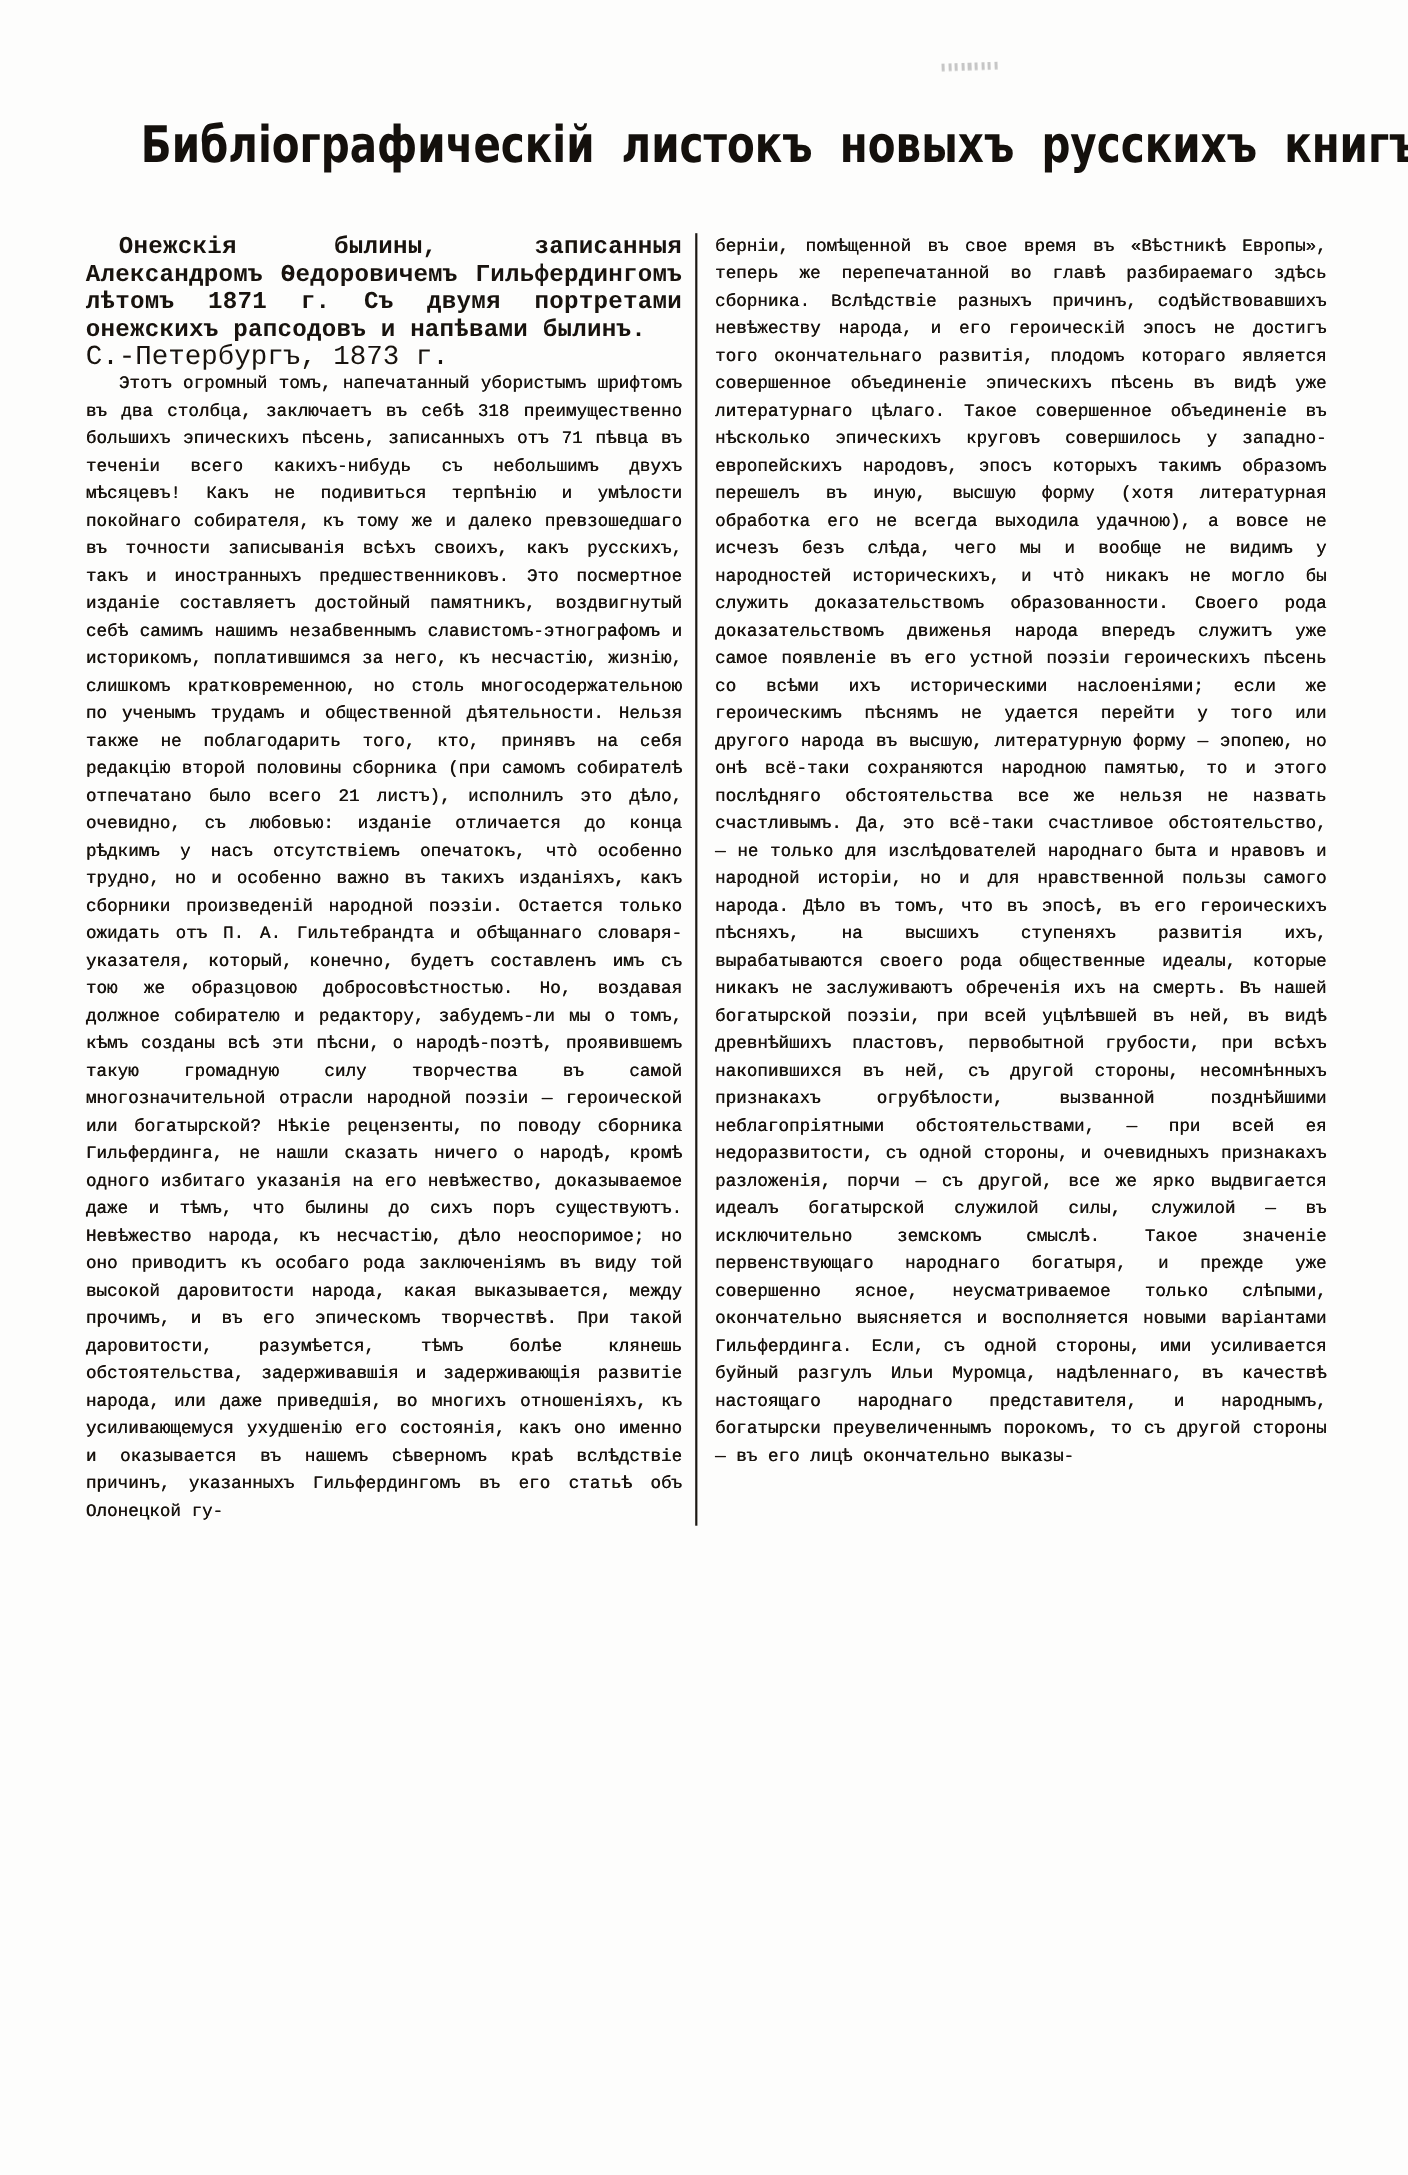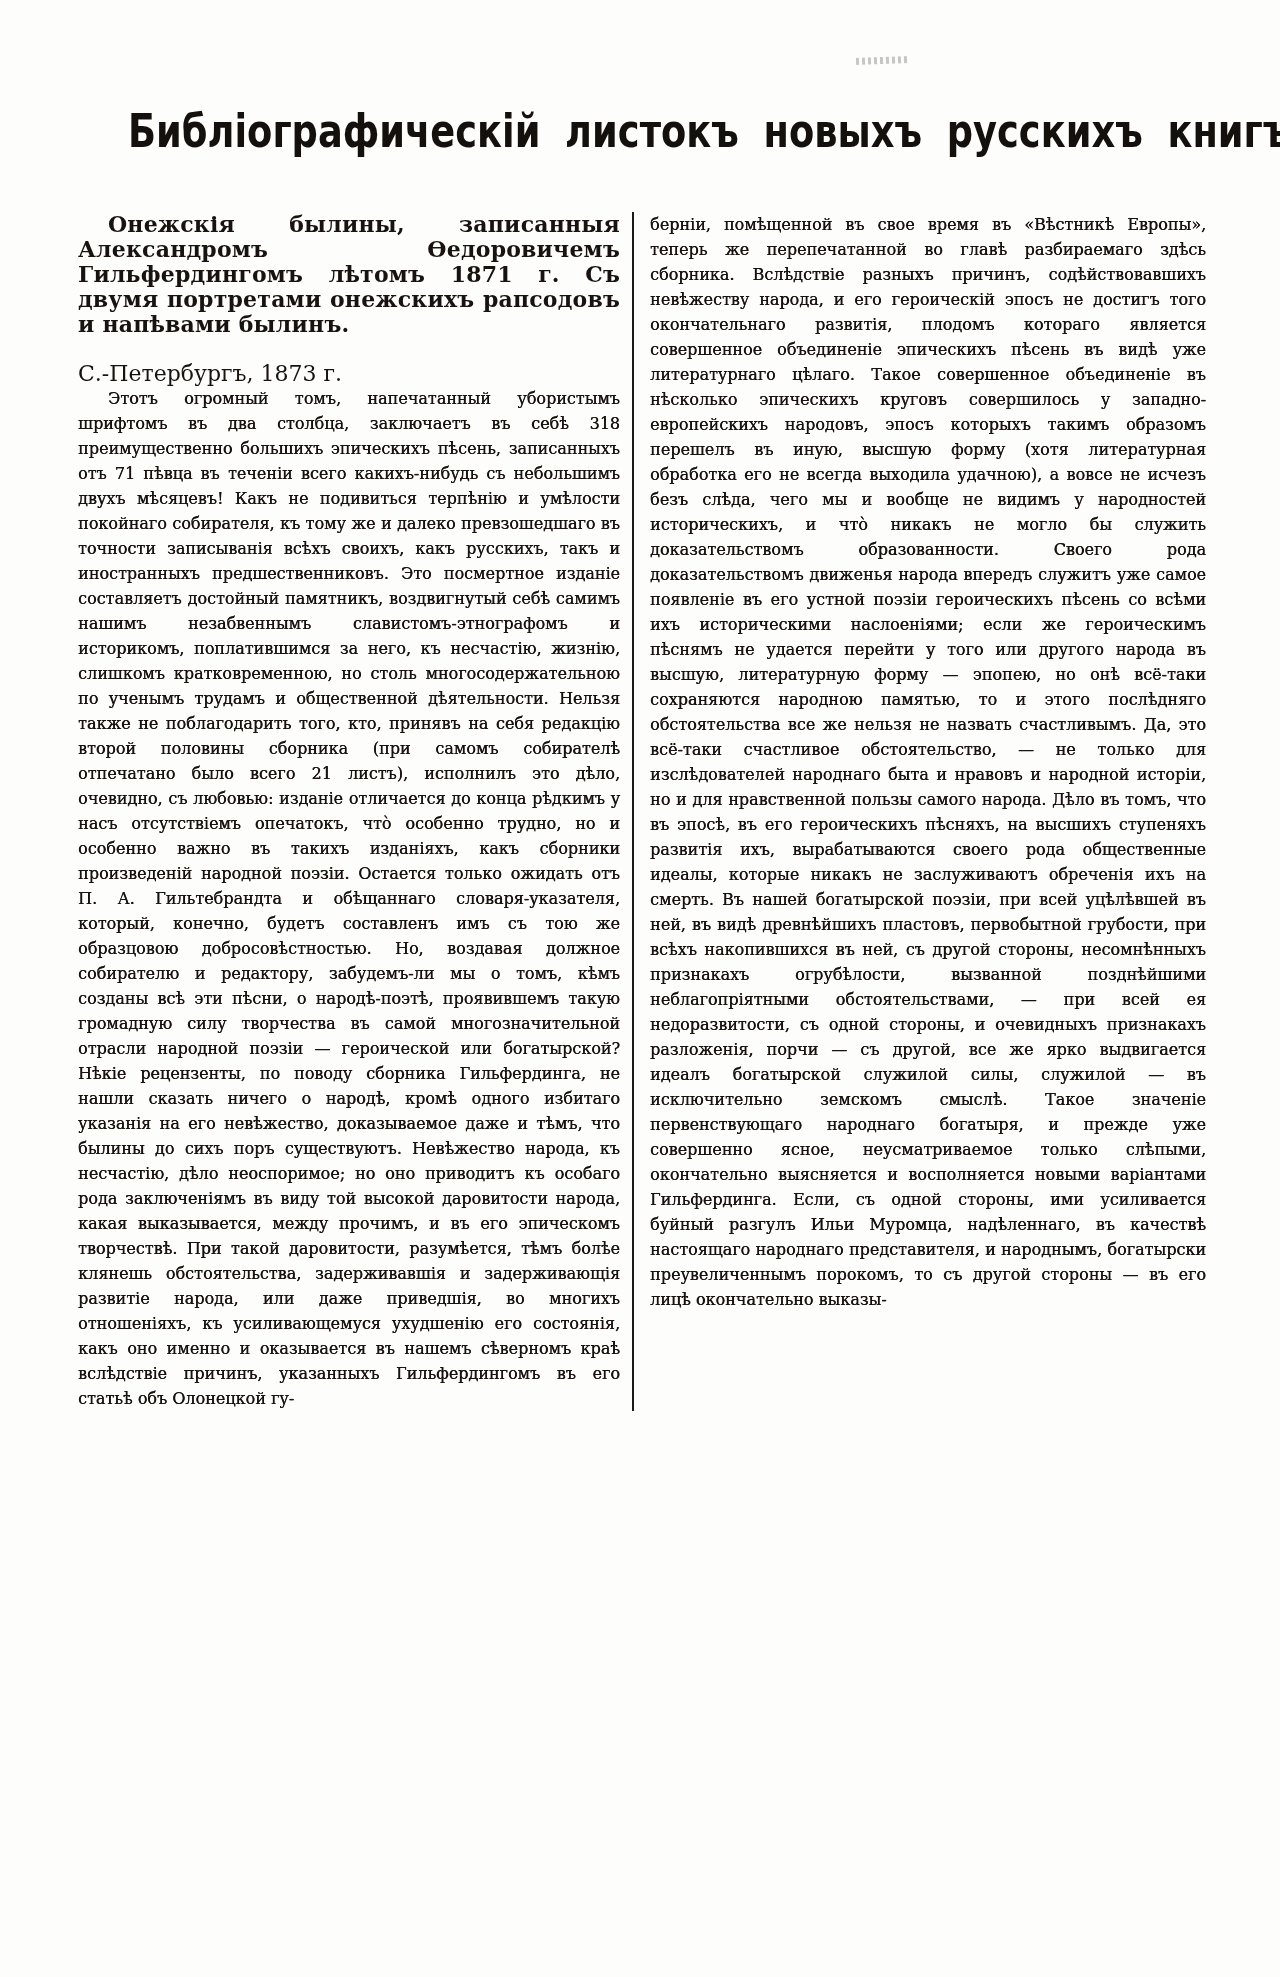--- a/index.html
+++ b/index.html
@@ -52,33 +52,32 @@
     align-items: stretch;
   }
   .col-left  { width: 542px; }
   .col-right { flex: 1; }
   .divider {
     width: 0;
     border-left: 2px solid #1c1813;
     margin-left: 12px;
     margin-right: 16px;
   }
-  p { margin: 0; }
+  p { margin: 0; font-family: Liberation Mono, monospace; }
   .lead {
     font-weight: bold;
     font-size: 22px;
     line-height: 25px;
     text-align: justify;
     text-indent: 30px;
     letter-spacing: 0.2px;
   }
   .imprint {
-    font-size: 22px;
+    font-size: 25px;
     line-height: 25px;
-    margin-top: 24px;
   }
   .body-text {
     font-size: 16px;
     line-height: 25px;
     text-align: justify;
     text-indent: 30px;
     text-shadow: 0.3px 0 0 currentColor;
   }
   .no-indent { text-indent: 0; }
 </style>

